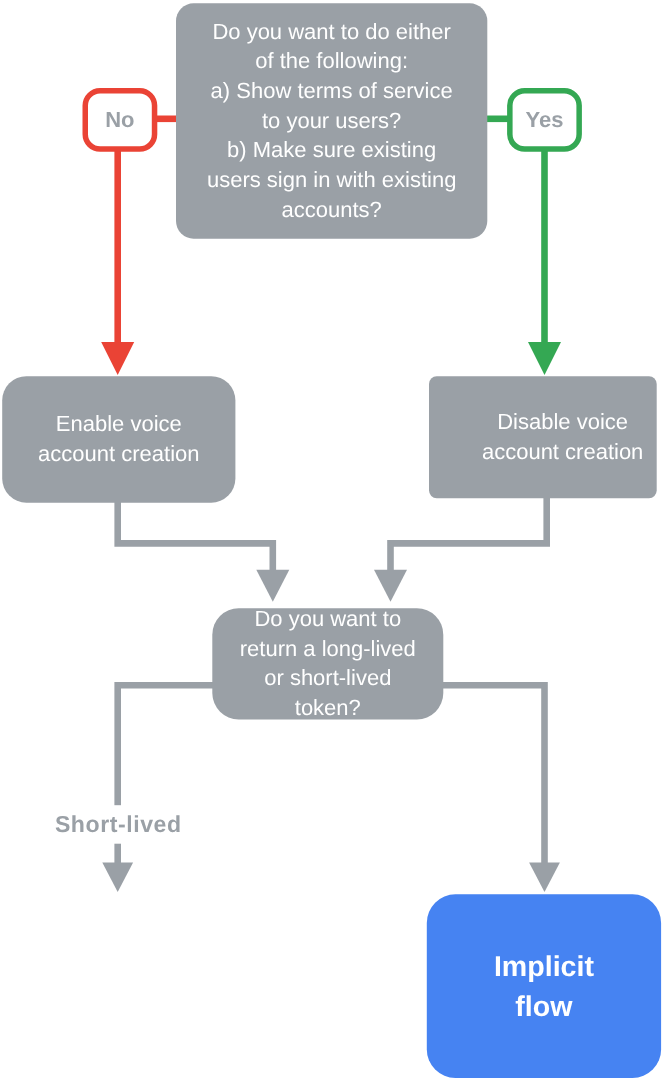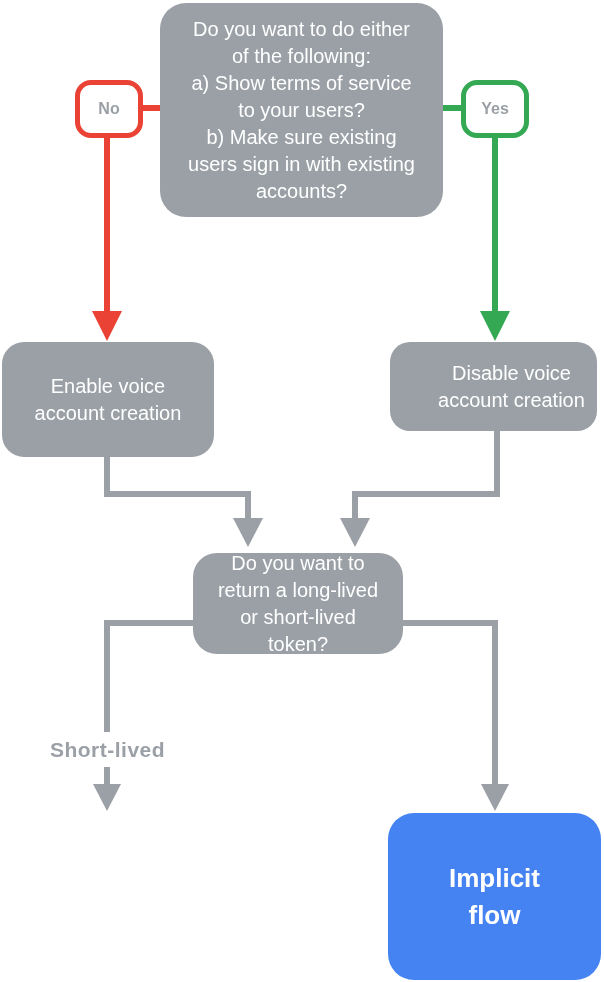--- a/index.html
+++ b/index.html
@@ -27,27 +27,27 @@
   .node{
     position:absolute;
     display:flex;align-items:center;justify-content:center;
     text-align:center;
     box-sizing:border-box;
   }
   .node-text{white-space:pre-line;}
   .gray-box{
     background:var(--c-gray);
     color:var(--c-white);
-    border-radius:26px;
+    border-radius:16px;
     font-size:20px;line-height:27px;font-weight:400;
   }
   .decision-badge{
     background:#FFFFFF;
     border-radius:16px;
-    font-size:16px;font-weight:700;
+    font-size:20px;font-weight:700;
     color:var(--c-gray);
   }
   .badge-no{border:5px solid var(--c-red);}
   .badge-yes{border:5px solid var(--c-green);}
   .edge-label{
     position:absolute;
     background:#FFFFFF;
     display:flex;align-items:center;justify-content:center;
     color:var(--c-gray);
     font-size:21px;font-weight:700;
@@ -58,21 +58,21 @@
     background:var(--c-blue);
     color:var(--c-white);
     border-radius:26px;
     font-size:26px;line-height:37px;font-weight:700;
   }
   
   #top-question{left:160px;top:3px;width:283px;height:214px;}
   #badge-no{left:75px;top:80px;width:68px;height:58px;}
   #badge-yes{left:461px;top:80px;width:68px;height:58px;}
   #enable-box{left:2px;top:342px;width:212px;height:115px;border-radius:22px;}
-  #disable-box{left:390px;top:342px;width:207px;height:89px;border-radius:20px;padding-left:36px;}
+  #disable-box{left:390px;top:342px;width:207px;height:111px;border-radius:7px;padding-left:36px;}
   #token-question{left:193px;top:553px;width:210px;height:101px;border-radius:24px;}
   #label-short{left:23px;top:708px;width:169px;height:35px;}
   #label-long{left:410px;top:708px;width:170px;height:35px;}
   #auth-box{left:3px;top:813px;width:210px;height:167px;}
   #implicit-box{left:388px;top:813px;width:213px;height:167px;}
 </style>
 </head>
 <body>
 
 <div class="canvas">

